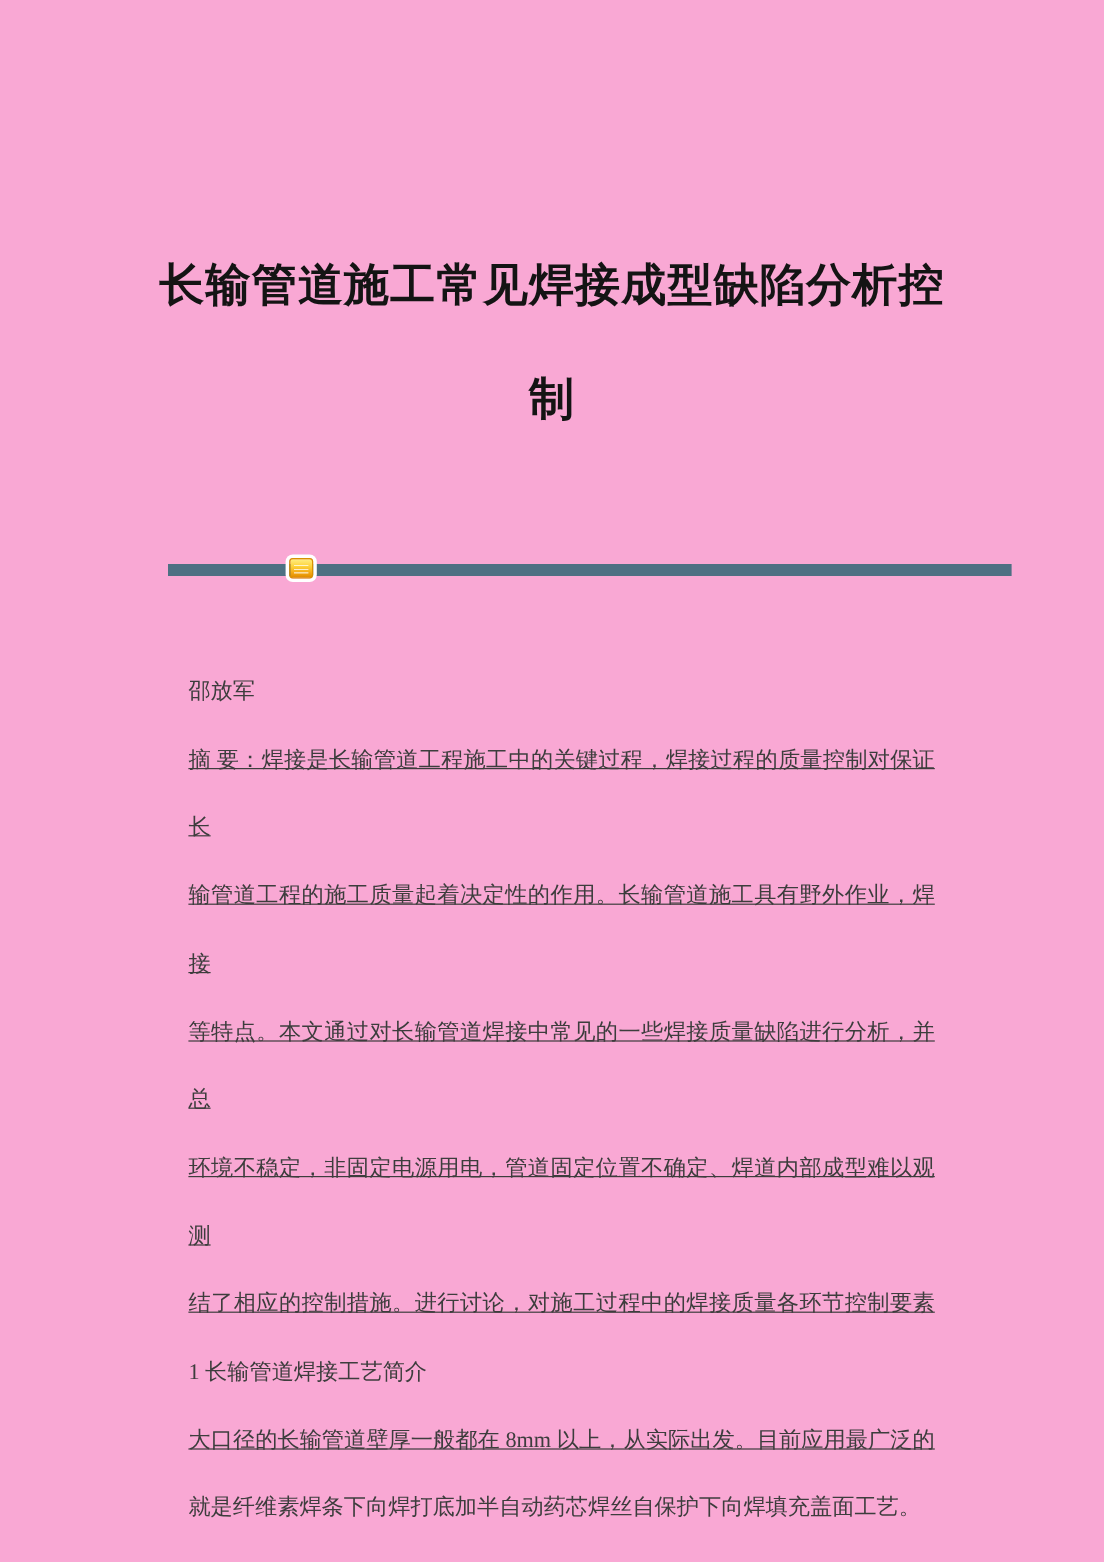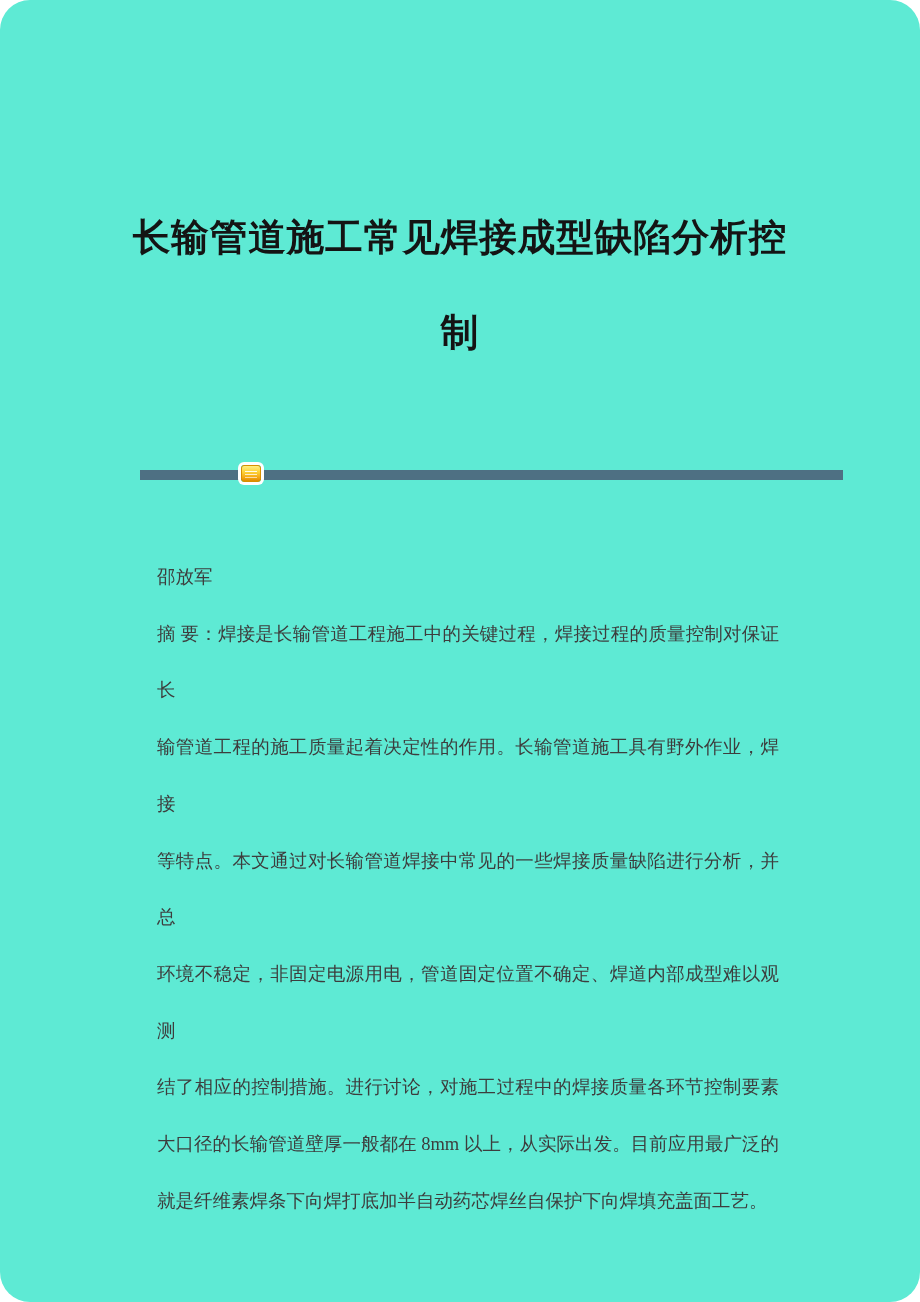--- a/index.html
+++ b/index.html
@@ -4,22 +4,21 @@
 <style>
   * { margin: 0; padding: 0; box-sizing: border-box; }
   html, body { background: #ffffff; }
   body {
     width: 920px; height: 1302px;
     font-family: "Liberation Serif", serif;
     position: relative; overflow: hidden;
   }
   .page {
     position: absolute; inset: 0;
-    background: #5eead4;
-    border-radius: 30px;
+    background: #f9a8d4;
   }
 
   
   .doc-title {
     position: absolute;
     top: 190px; left: 0; width: 920px;
     text-align: center;
     font-family: "Liberation Sans", sans-serif;
     font-weight: 700;
     font-size: 37.5px;
@@ -63,20 +62,21 @@
     font-size: 18.5px;
     line-height: 56.7px;
     color: #3d3d3d;
   }
   .line { white-space: nowrap; margin-left: 20px; }
   .line.fill {
     white-space: normal;
     text-align: justify;
     text-align-last: justify;
     text-justify: inter-character;
+    text-decoration: underline;
   }
 </style>
 </head>
 <body>
 
 <div class="page">
 
   <div class="doc-title">
     <div>长输管道施工常见焊接成型缺陷分析控</div>
     <div>制</div>
@@ -89,18 +89,19 @@
   <div class="text-block">
     <div class="line">邵放军</div>
 
     <div class="line fill">摘 要：焊接是长输管道工程施工中的关键过程，焊接过程的质量控制对保证长</div>
     <div class="line fill">输管道工程的施工质量起着决定性的作用。长输管道施工具有野外作业，焊接</div>
     <div class="line fill">等特点。本文通过对长输管道焊接中常见的一些焊接质量缺陷进行分析，并总</div>
     <div class="line fill">环境不稳定，非固定电源用电，管道固定位置不确定、焊道内部成型难以观测</div>
     <div class="line fill">结了相应的控制措施。进行讨论，对施工过程中的焊接质量各环节控制要素</div>
 
 
+    <div class="line">1 长输管道焊接工艺简介</div>
 
     <div class="line fill">大口径的长输管道壁厚一般都在 8mm 以上，从实际出发。目前应用最广泛的</div>
     <div class="line">就是纤维素焊条下向焊打底加半自动药芯焊丝自保护下向焊填充盖面工艺。</div>
   </div>
 
 </div>
 
 </body></html>

